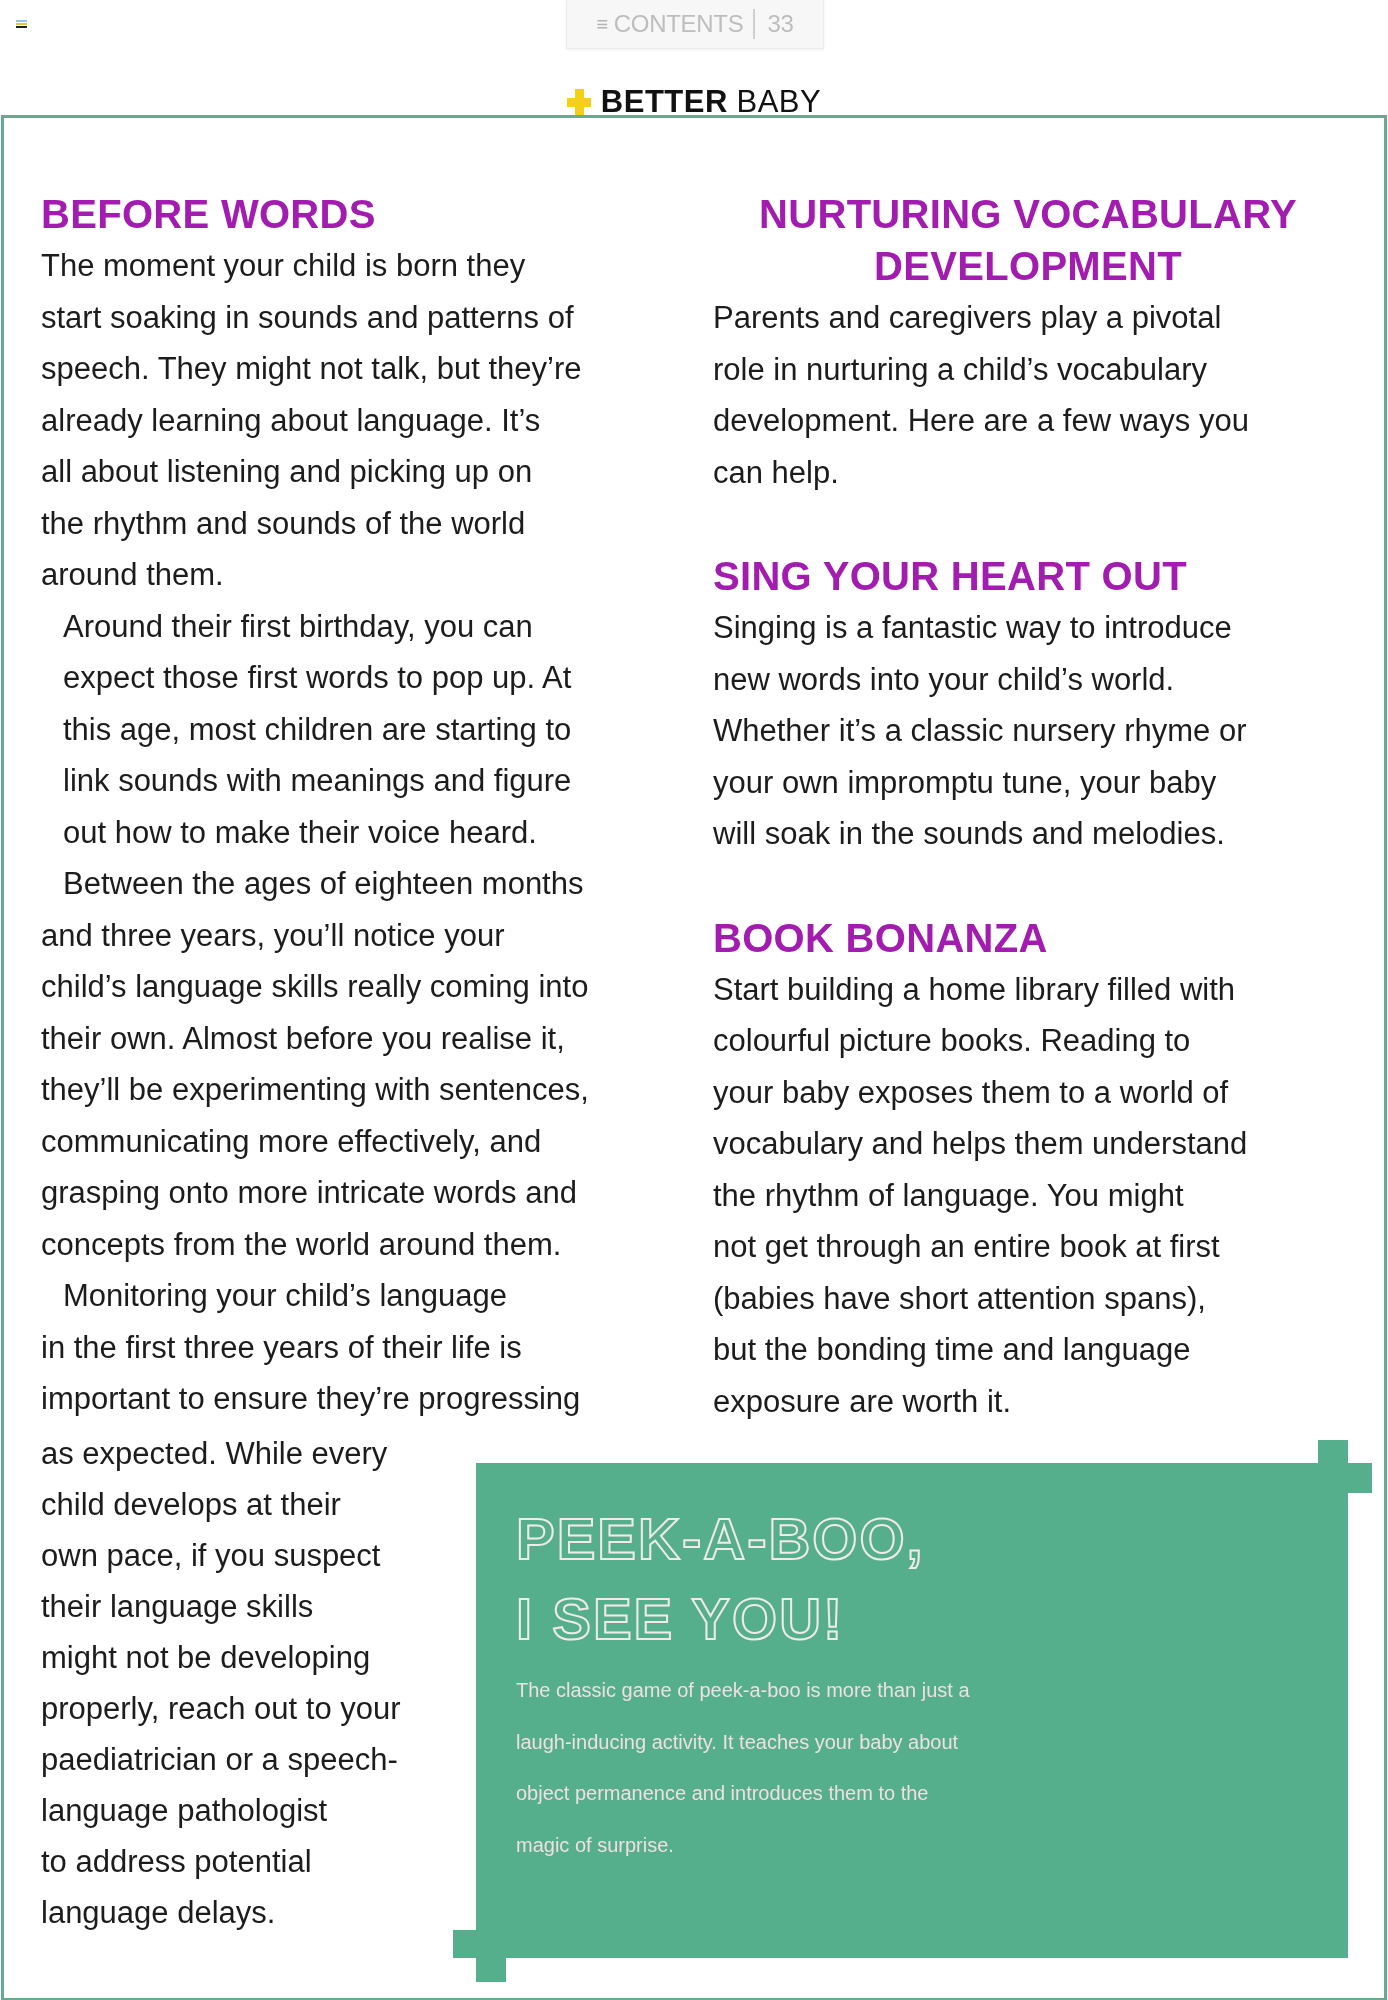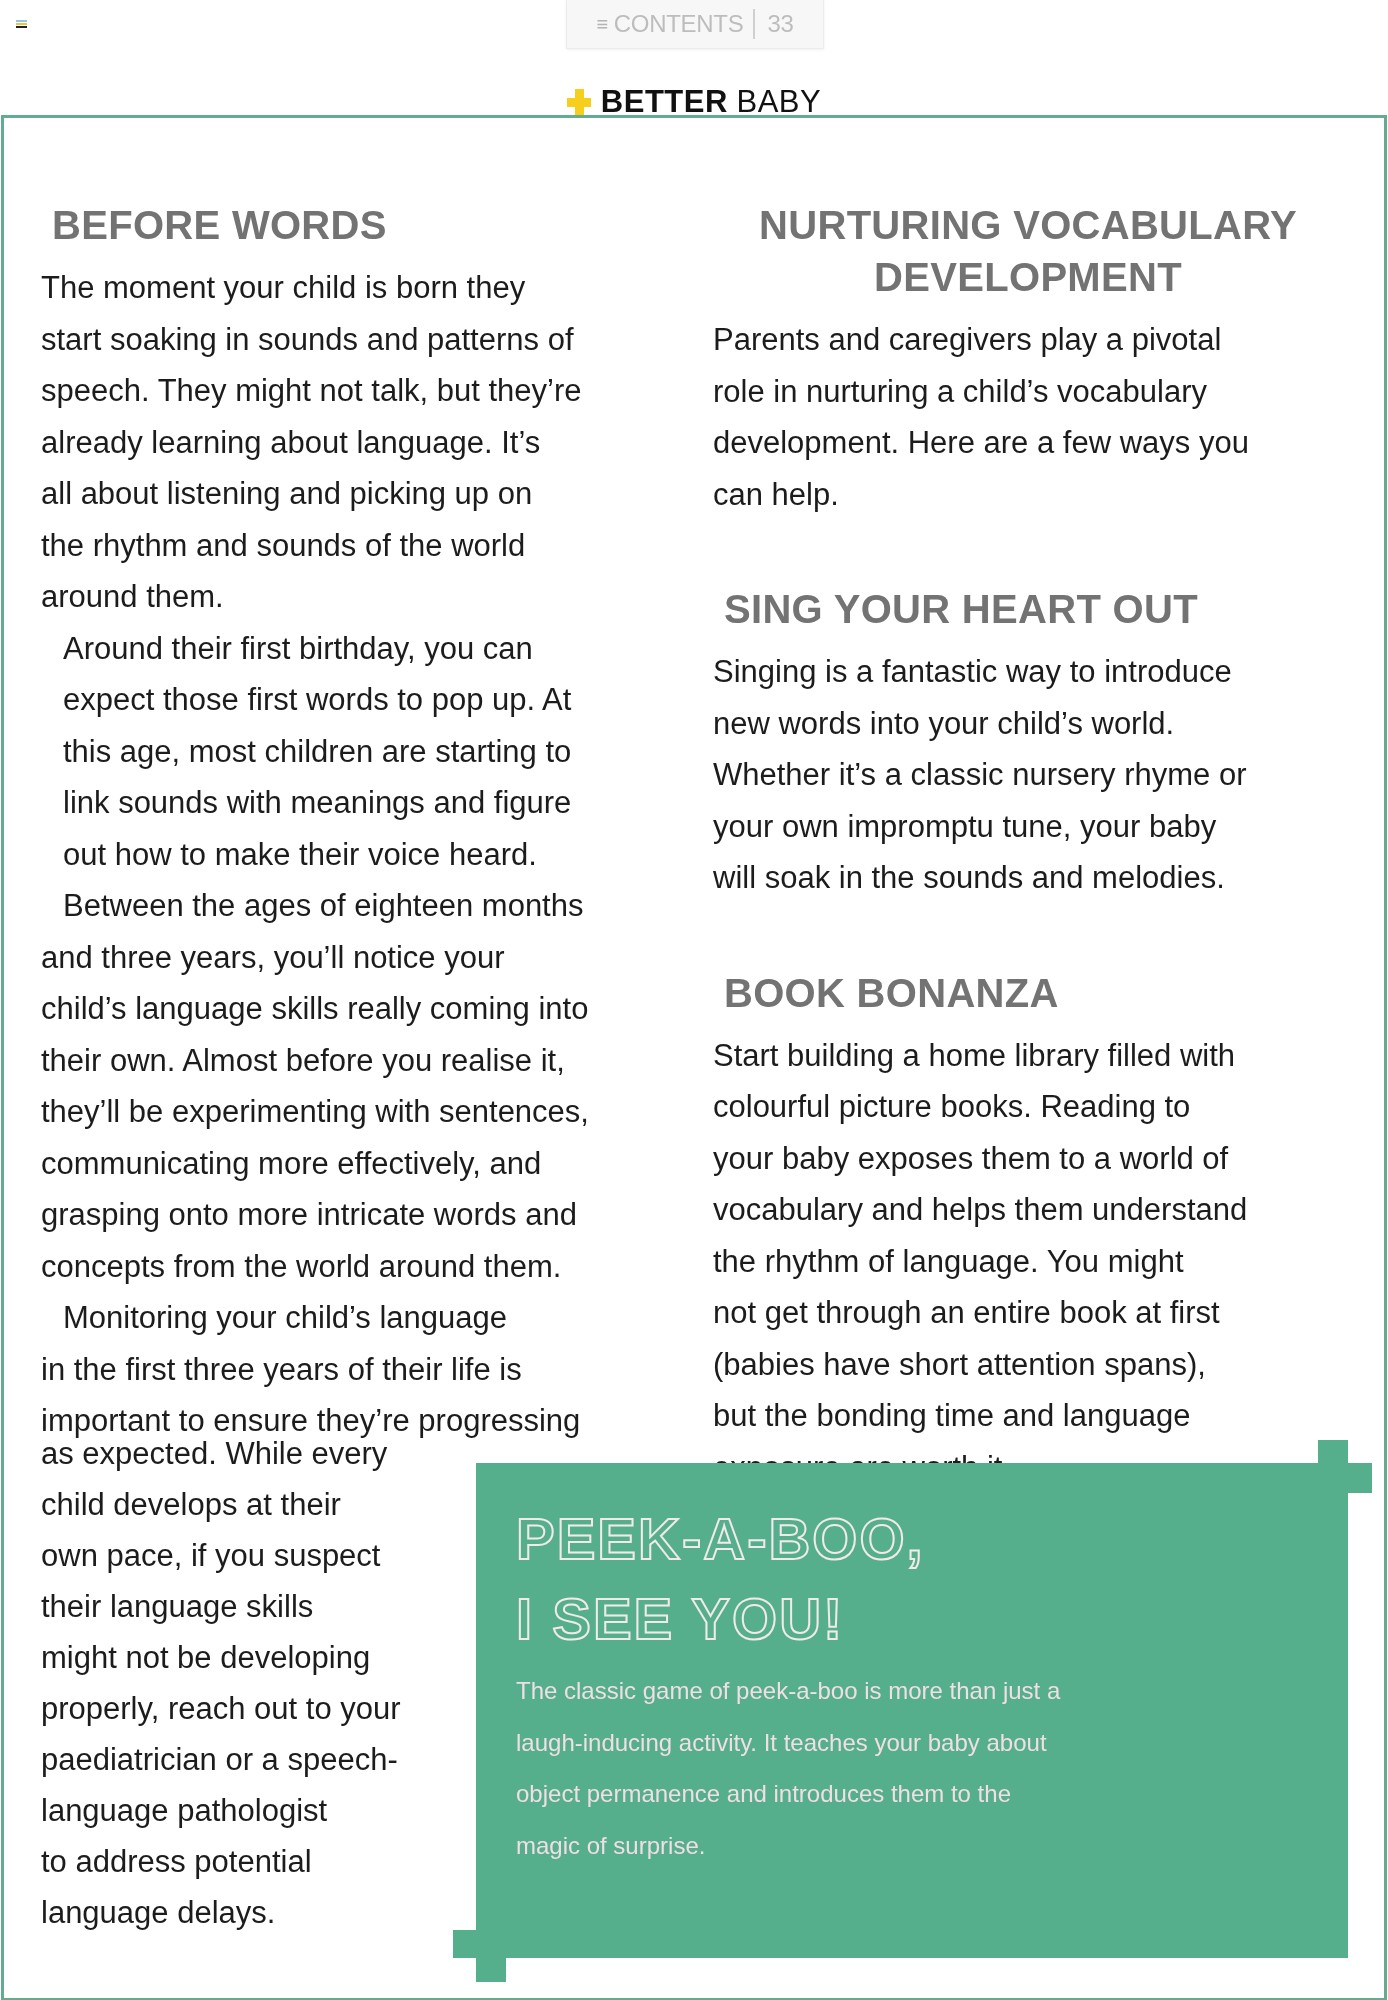--- a/index.html
+++ b/index.html
@@ -32,40 +32,40 @@
   .brand b { font-weight:bold; letter-spacing:0.5px; }
   .brand .thin { font-weight:normal; letter-spacing:0.5px; }
   .page-frame {
     position:absolute; left:1px; top:115px; width:1380px; height:1880px;
     border:3px solid #63ac90; box-sizing:content-box;
   }
   .col { position:absolute; font-size:31px; line-height:51.5px; color:#1c1c1c; }
   .col-left { left:41px; top:188px; width:640px; }
   .col-right { left:713px; top:188px; width:630px; }
   .heading {
-    color:#737373; font-weight:bold; font-size:40px; line-height:52px;
-    letter-spacing:0.3px; margin:11px; text-transform:uppercase;
+    color:#a21caf; font-weight:bold; font-size:40px; line-height:52px;
+    letter-spacing:0.3px; margin:0; text-transform:uppercase;
   }
   .p { margin:0; white-space:pre-line; }
   .indent { text-indent:22px; }
   .gap { height:52px; }
   .narrow-tail { position:absolute; left:41px; top:1428px; width:420px; font-size:31px; line-height:51px; color:#1c1c1c; white-space:pre-line; }
   .callout {
     position:absolute; left:476px; top:1463px; width:872px; height:495px;
     background:#55ae8c;
   }
   .callout .title {
     position:absolute; left:40px; top:36px;
     font-size:58px; line-height:80px; font-weight:bold;
     color:transparent; -webkit-text-stroke:2px #f1e9ea; letter-spacing:2px;
     white-space:pre-line; margin:0;
   }
   .callout .body {
     position:absolute; left:40px; top:202px; width:800px;
-    font-size:24px; line-height:51.5px; color:#f0dfe4; white-space:pre-line; margin:0;
+    font-size:20px; line-height:51.5px; color:#f0dfe4; white-space:pre-line; margin:0;
   }
   .deco { position:absolute; background:#55ae8c; }
 </style>
 </head>
 <body>
 
 <div class="nav-mini">
   <span style="background:#8fc9e8"></span>
   <span style="background:#f1c23b"></span>
   <span style="background:#222"></span>

